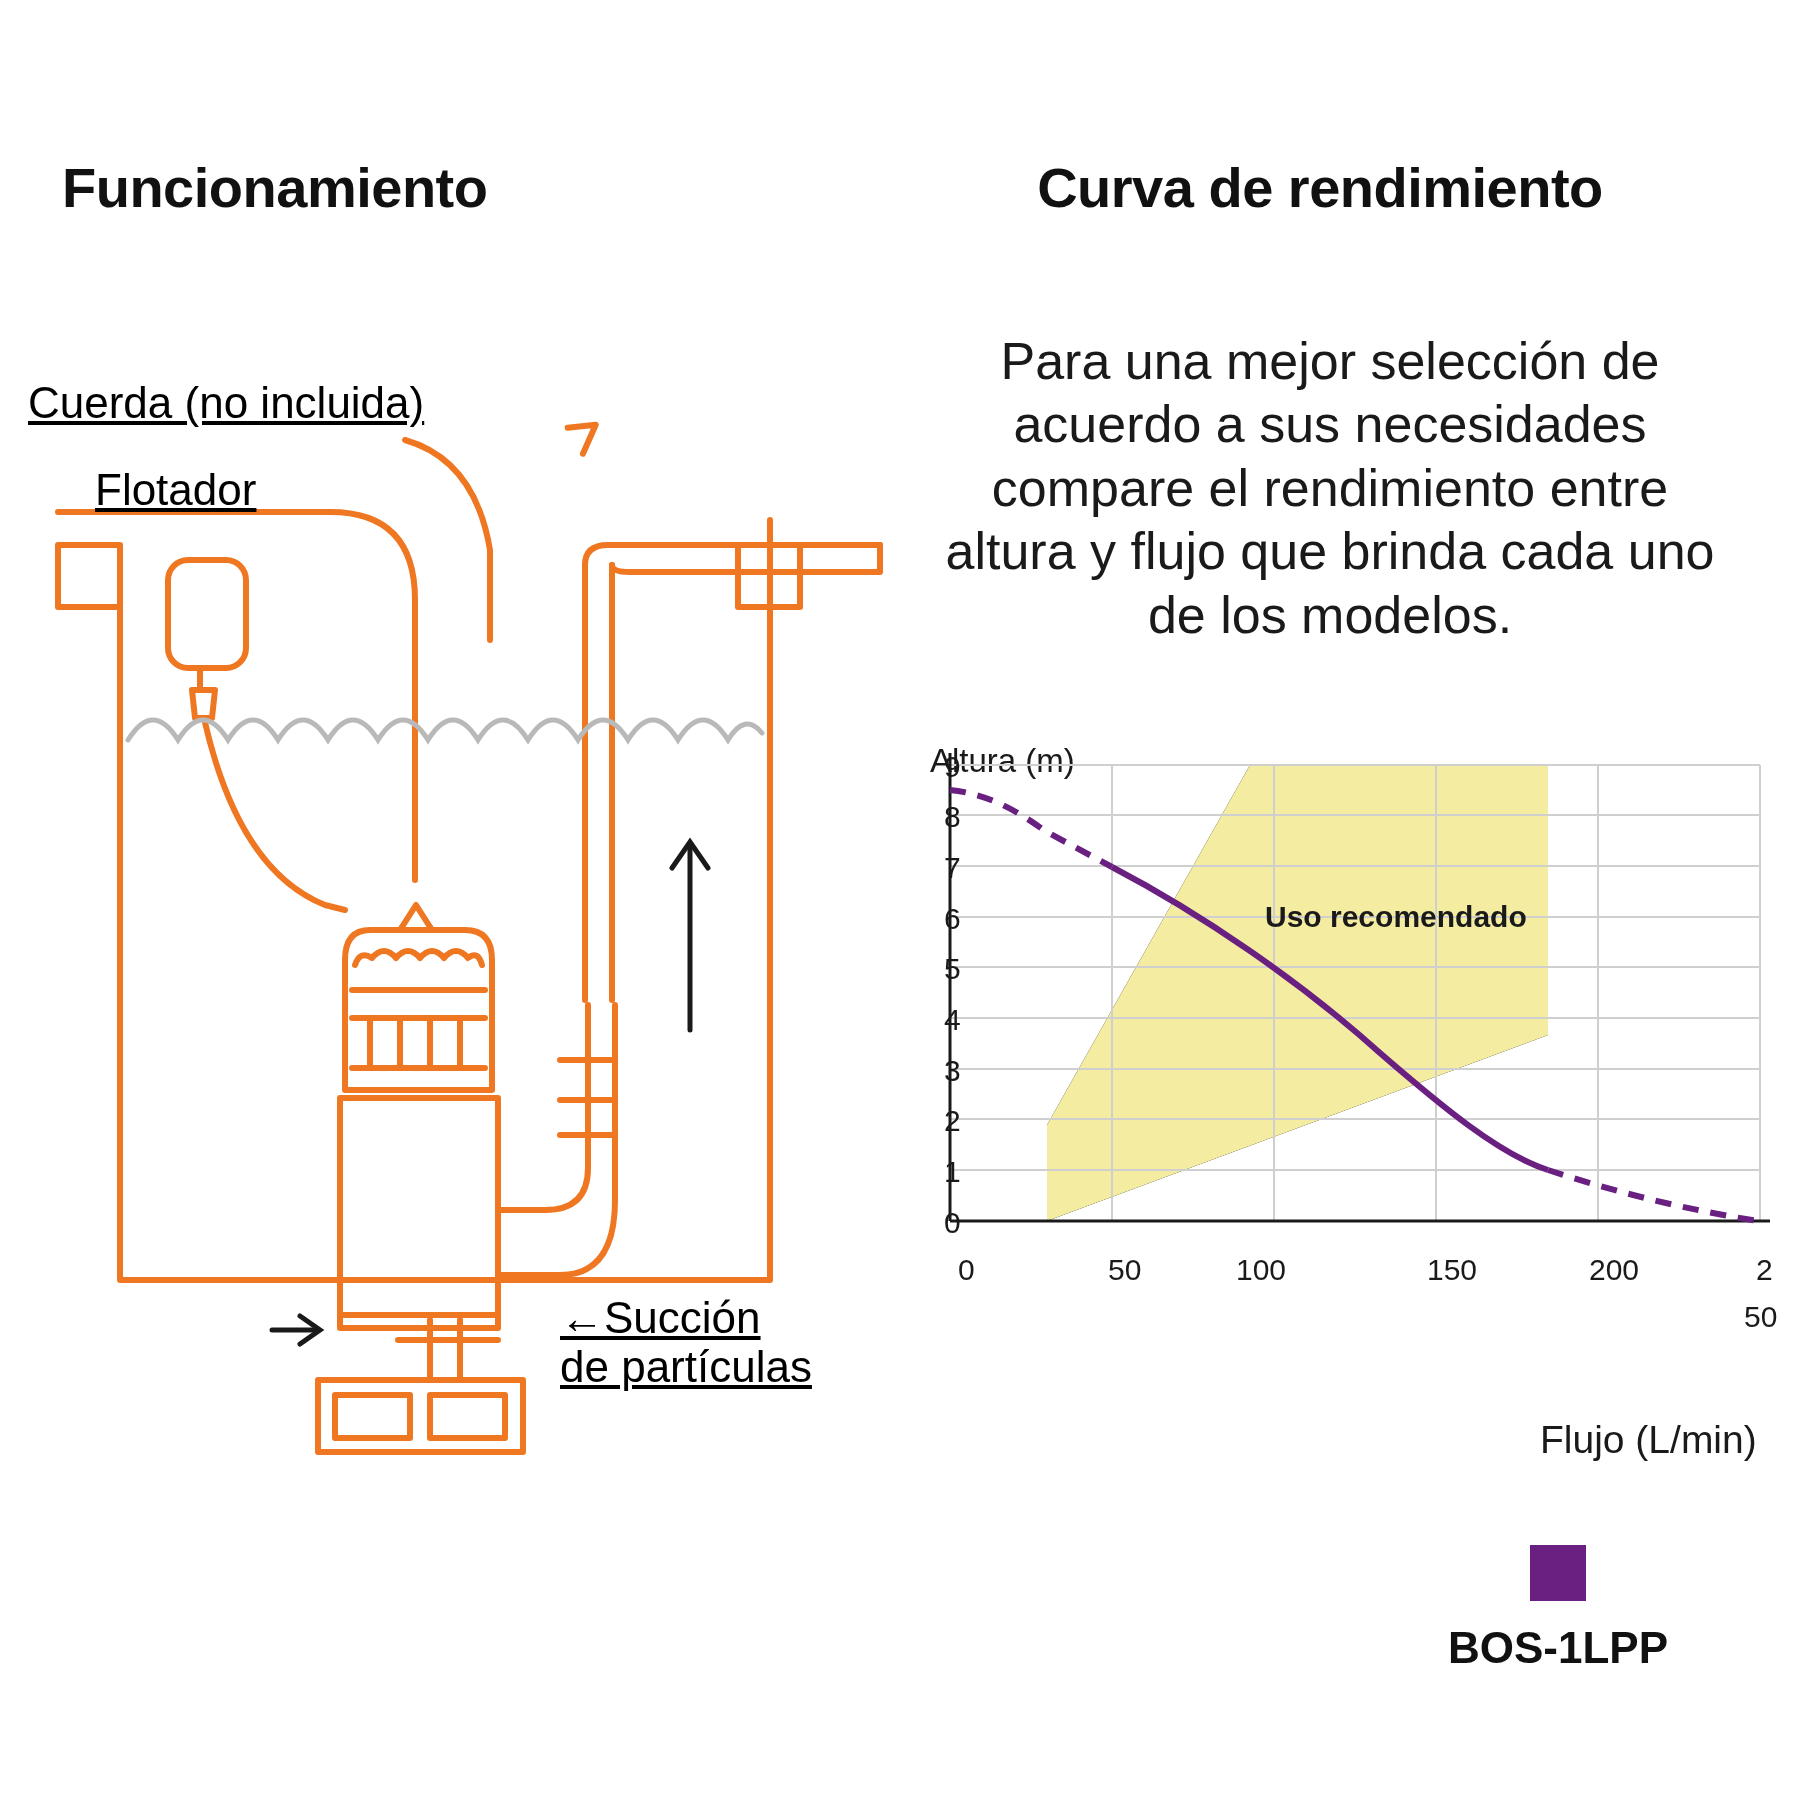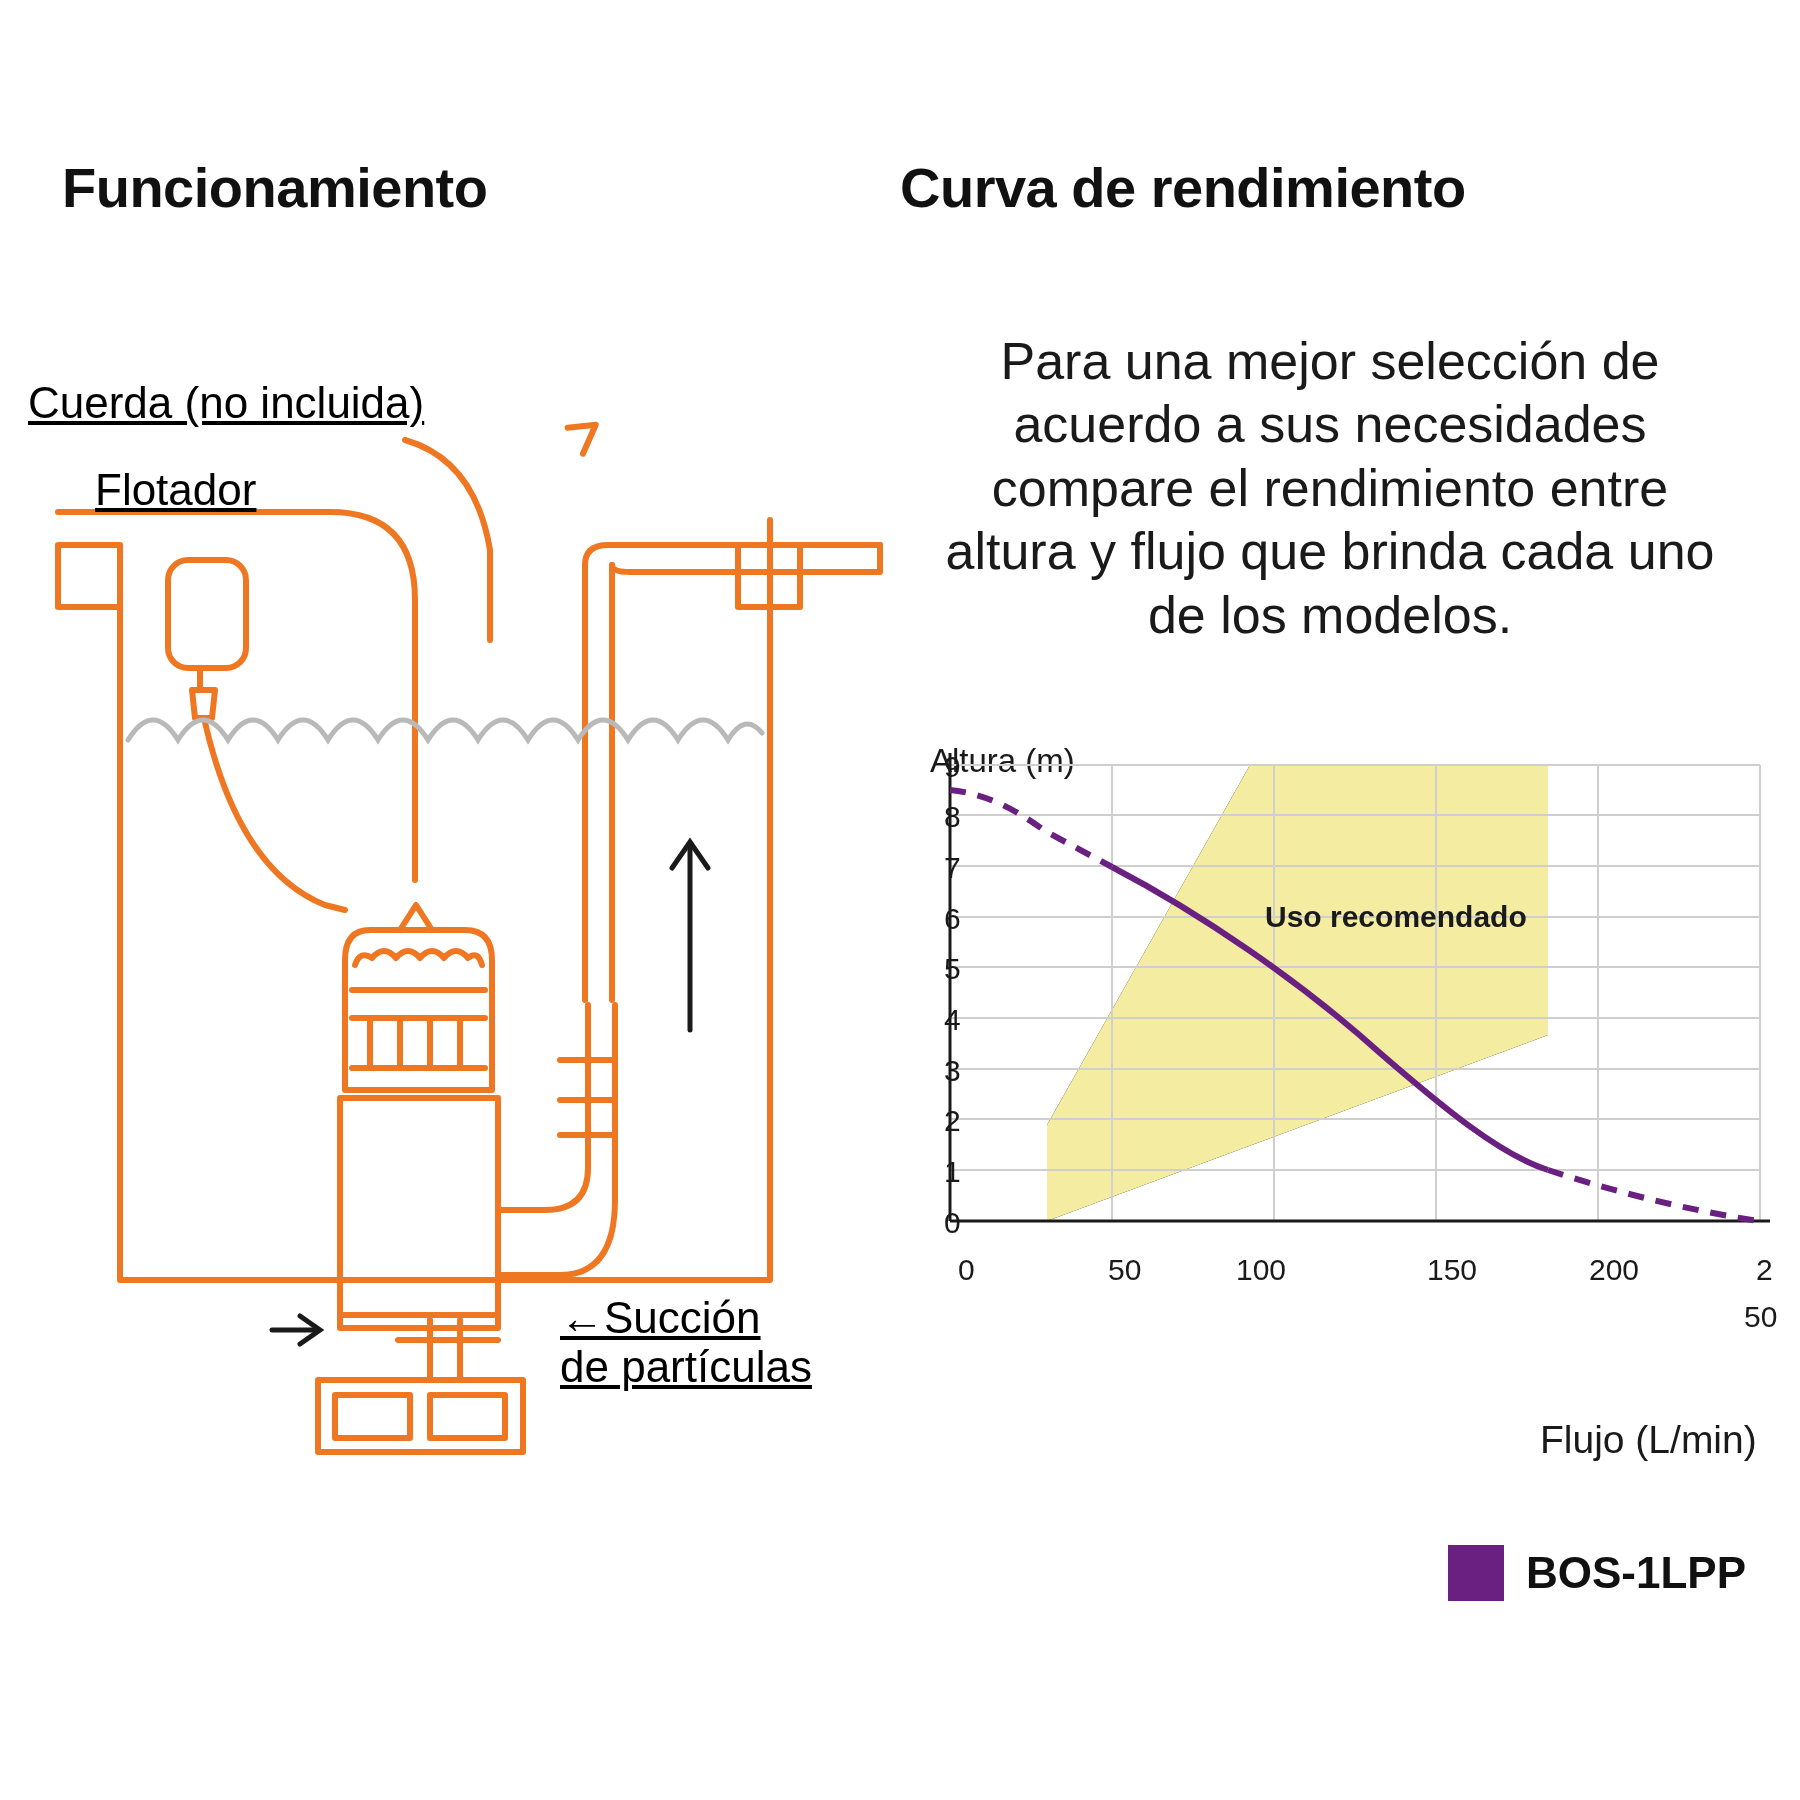--- a/index.html
+++ b/index.html
@@ -61,20 +61,21 @@
     left: 900px;
     top: 0;
     width: 900px;
     height: 1800px;
   }
   #heading-curva {
     position: absolute;
     left: 900px;
     top: 155px;
     width: 840px;
+    text-align: center;
     font-size: 56px;
     font-weight: bold;
     letter-spacing: -0.5px;
     color: #111111;
   }
   #intro-text {
     position: absolute;
     left: 930px;
     top: 330px;
     width: 800px;
@@ -117,20 +118,21 @@
     font-weight: bold;
     color: #1a1a1a;
   }
   #legend {
     position: absolute;
     left: 1448px;
     top: 1545px;
     display: flex;
     align-items: center;
     gap: 22px;
+    flex-direction: column;
   }
   #legend-swatch {
     width: 56px;
     height: 56px;
     background: #6a2080;
   }
   #legend-label {
     font-size: 44px;
     font-weight: bold;
     color: #111111;

